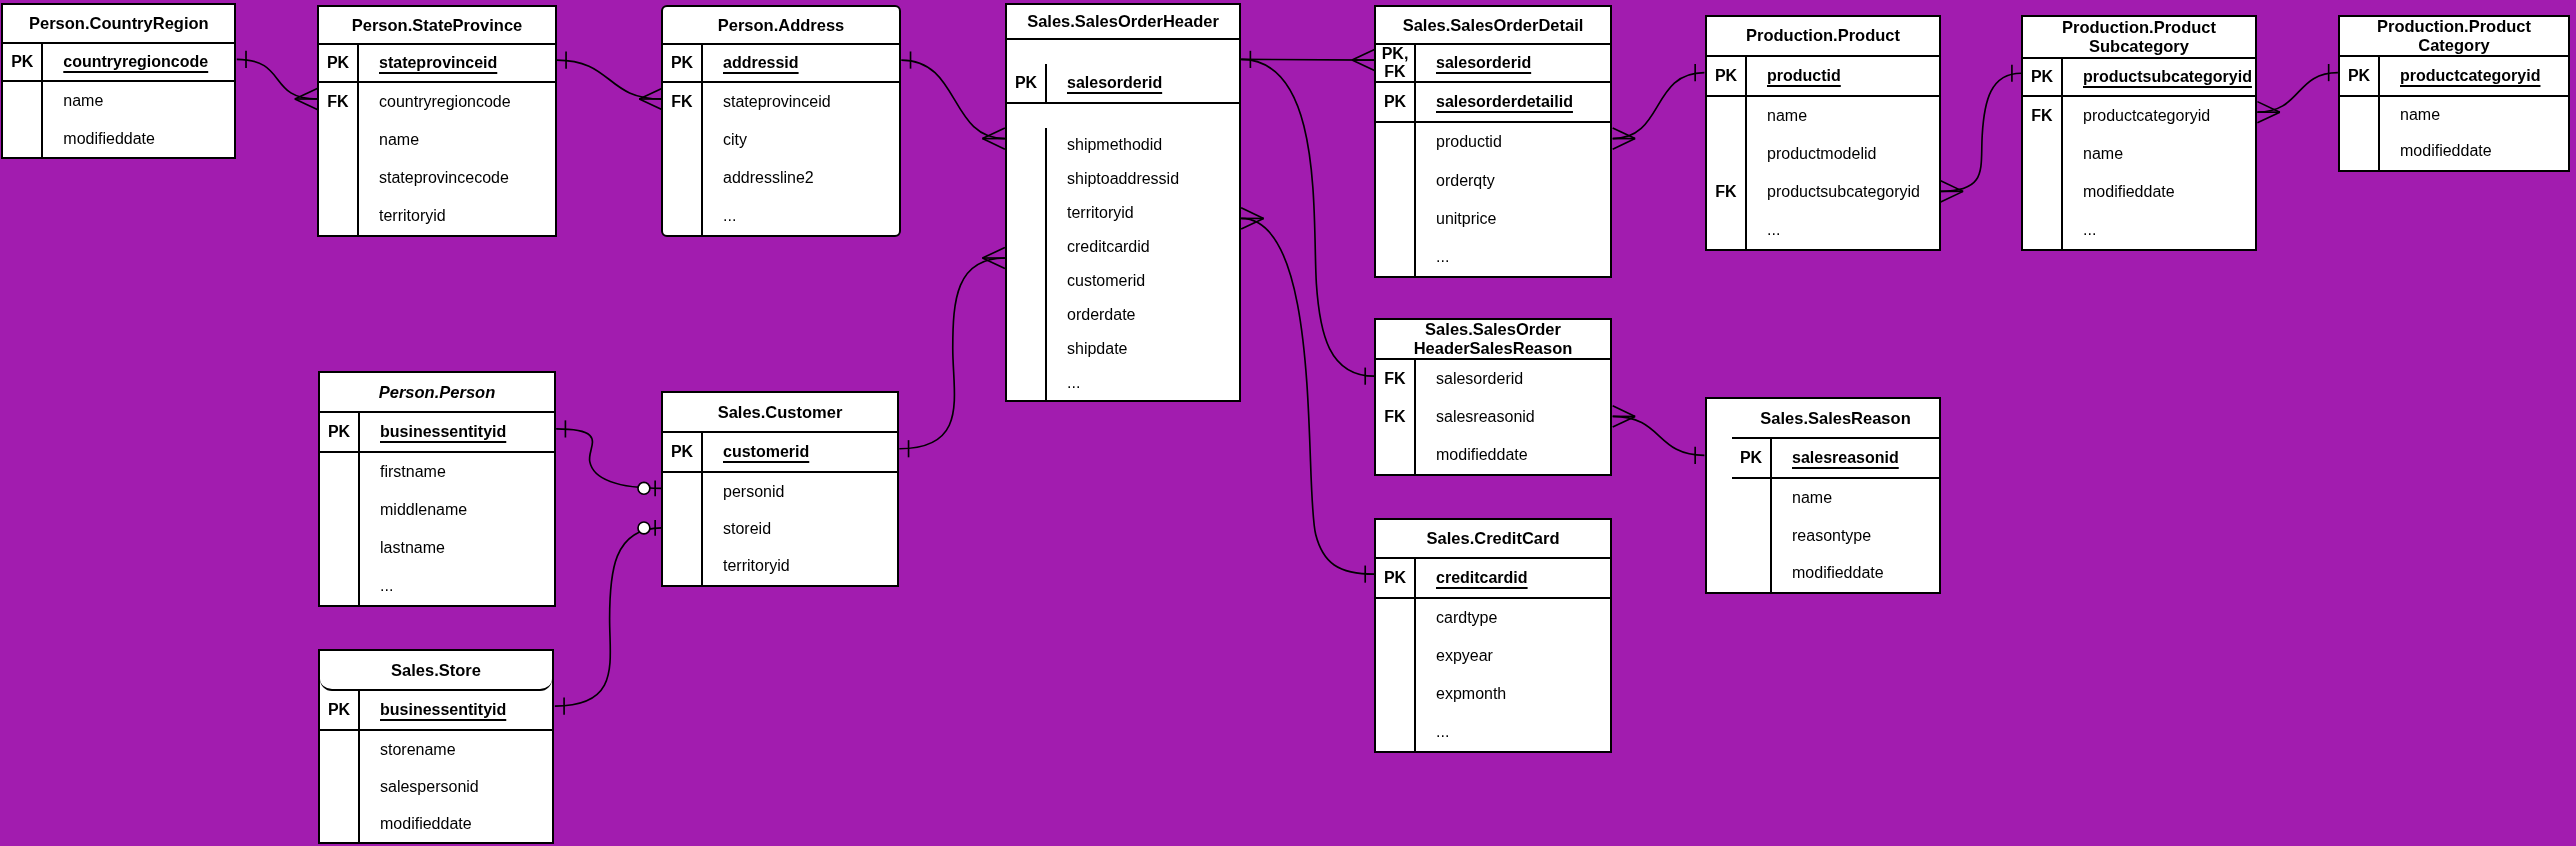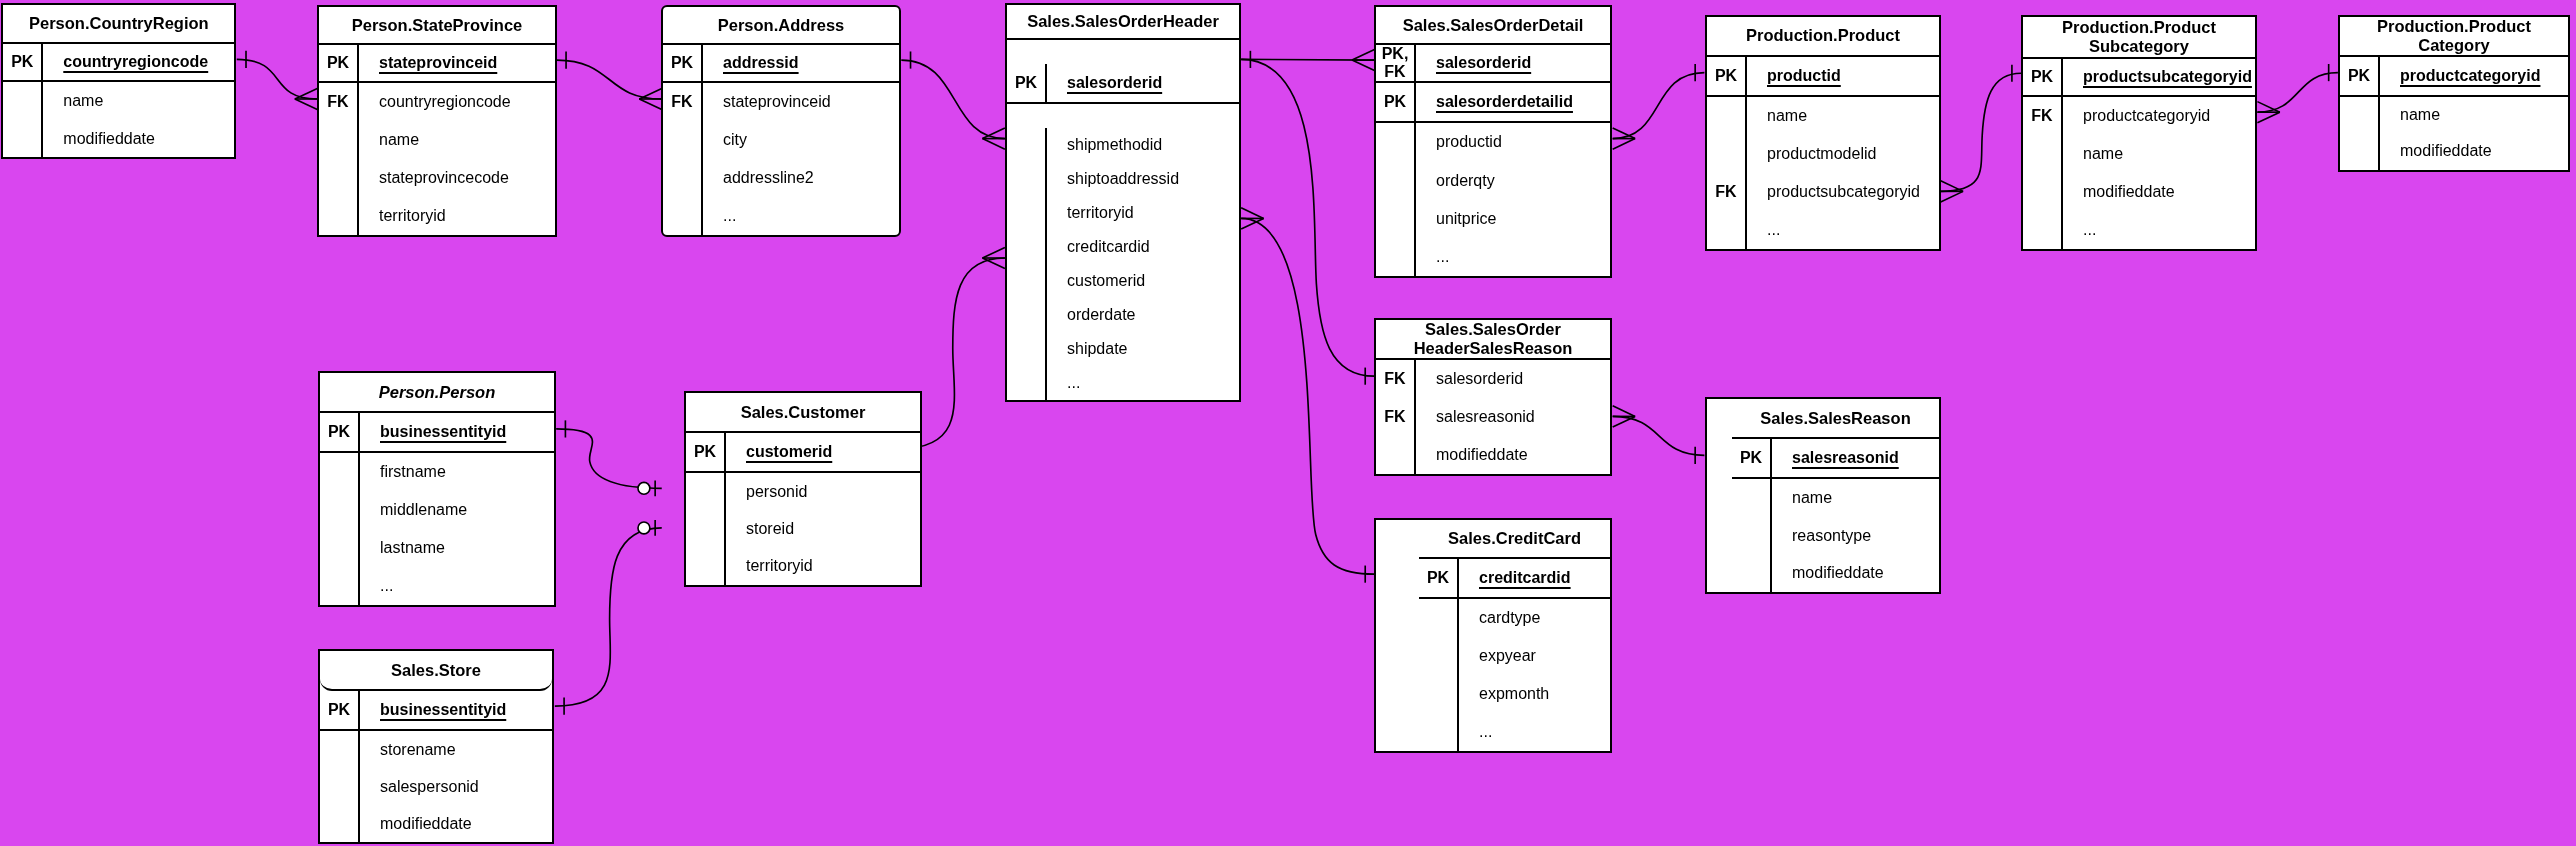--- a/index.html
+++ b/index.html
@@ -1,16 +1,16 @@
 <!DOCTYPE html>
 <html style="font-size:10.6px"><head>
 <meta charset="utf-8">
 <style>
   html,body{margin:0;padding:0;background:#fff;}
-  #canvas{position:relative;width:2576px;height:846px;background:#d946ef;overflow:hidden;
+  #canvas{position:relative;width:2576px;height:846px;background:#a21caf;overflow:hidden;
           font-family:"Liberation Sans",sans-serif;color:#000;}
   #wires{position:absolute;left:0;top:0;z-index:1;}
   .entity{position:absolute;z-index:2;border:2px solid #000;background:#fff;box-sizing:border-box;
           display:flex;flex-direction:column;}
   .entity-title{border-bottom:2px solid #000;display:flex;flex-direction:column;justify-content:center;
           align-items:center;font-weight:bold;font-size:16.5px;line-height:19px;flex:0 0 auto;text-align:center;}
   .krow{display:flex;border-bottom:2px solid #000;flex:0 0 auto;box-sizing:border-box;}
   .entity-body{display:flex;flex-direction:column;flex:1 1 auto;}
   .brow{display:flex;flex:1 1 0;}
   .tag{flex:0 0 38px;border-right:2px solid #000;display:flex;align-items:center;justify-content:center;
@@ -353,21 +353,21 @@
         <div class="brow">
           <div class="tag"></div>
           <div class="fname">lastname</div>
         </div>
         <div class="brow">
           <div class="tag"></div>
           <div class="fname">...</div>
         </div>
       </div>
   </div>
-    <div class="entity" style="left: 684px; top: 391px; width: 238px; height: 196px;">
+    <div class="entity" style="left: 661px; top: 391px; width: 238px; height: 196px;">
     <div class="entity-title" style="height: 38px;">
         <div>Sales.Customer</div>
       </div>
     <div class="krow" style="height: 40px;">
         <div class="tag">PK</div>
         <div class="fname pk">customerid</div>
       </div>
       <div class="entity-body">
         <div class="brow">
           <div class="tag"></div>
@@ -442,21 +442,21 @@
         <div class="brow">
           <div class="tag"></div>
           <div class="fname">reasontype</div>
         </div>
         <div class="brow">
           <div class="tag"></div>
           <div class="fname">modifieddate</div>
         </div>
       </div>
   </div>
-    <div class="entity" style="left: 1374px; top: 518px; width: 238px; height: 235px; padding-left: 43px;">
+    <div class="entity" style="left: 1374px; top: 518px; width: 238px; height: 235px;">
     <div class="entity-title" style="height: 37px;">
         <div>Sales.CreditCard</div>
       </div>
     <div class="krow" style="height: 40px;">
         <div class="tag">PK</div>
         <div class="fname pk">creditcardid</div>
       </div>
       <div class="entity-body">
         <div class="brow">
           <div class="tag"></div>

